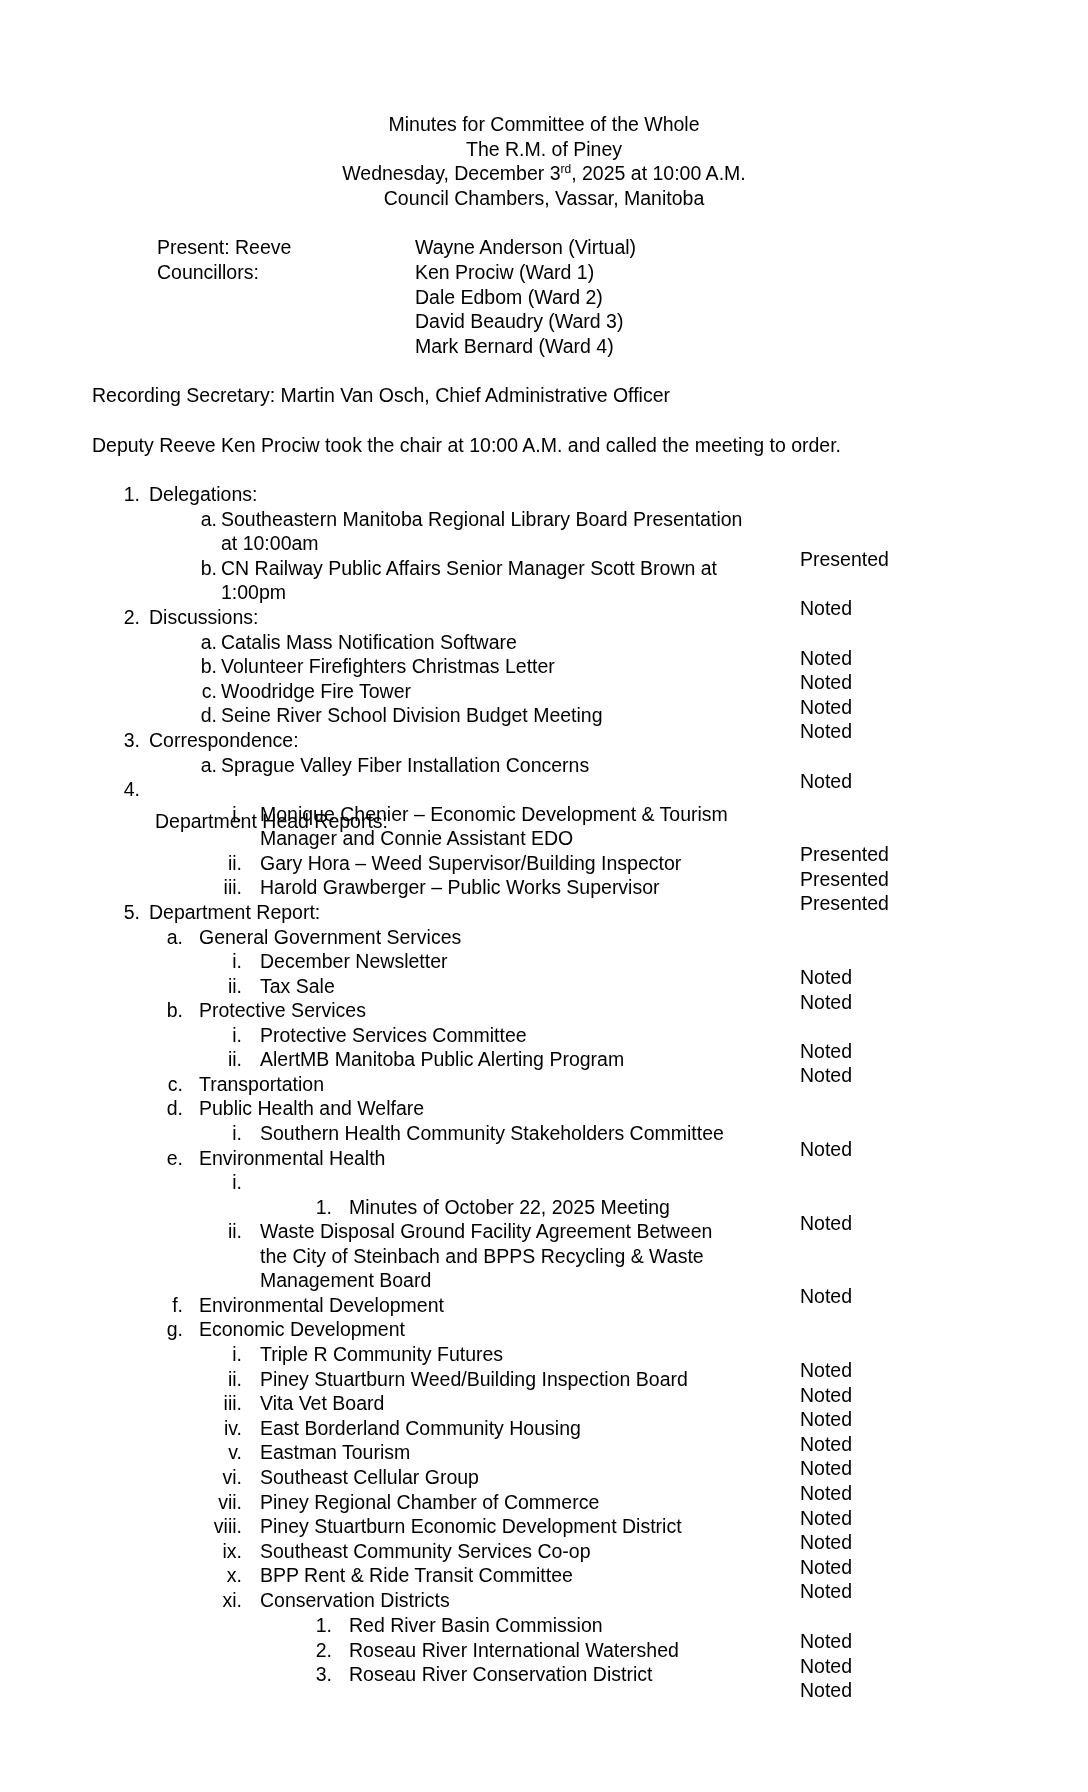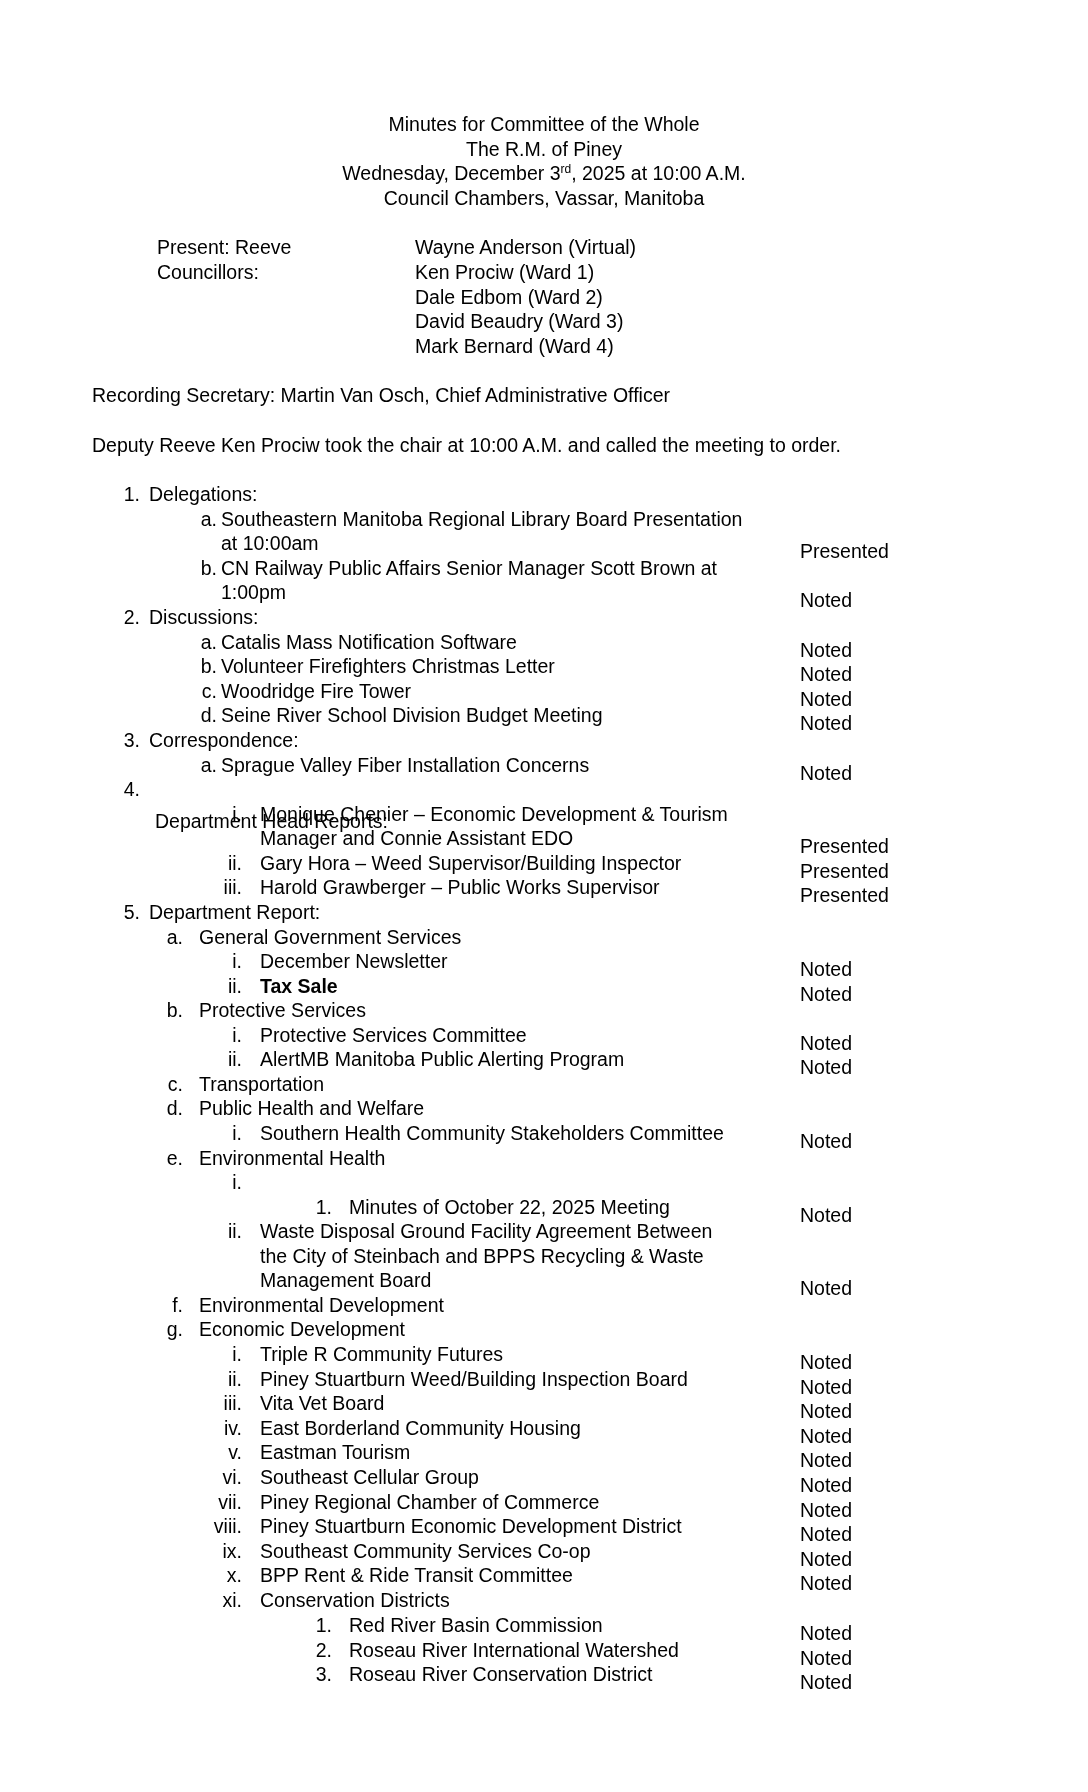--- a/index.html
+++ b/index.html
@@ -3,21 +3,21 @@
 <meta charset="utf-8">
 <style>
   html, body { margin: 0; padding: 0; background: #ffffff; }
   body { width: 1088px; height: 1792px; position: relative; overflow: hidden;
          font-family: "Liberation Sans", sans-serif; color: #000; font-size: 19.5px; }
   .page { position: absolute; left: 0; top: 0; width: 1088px; height: 1792px; }
   .center { position: absolute; left: 0; width: 1088px; text-align: center; line-height: 24.7px; }
   .row { position: absolute; left: 0; width: 1088px; height: 24.7px; line-height: 24.7px; white-space: nowrap; }
   .t { position: absolute; top: 0; }
   .num { position: absolute; top: 0; text-align: right; }
-  .status { position: absolute; top: 8px; left: 800px; }
+  .status { position: absolute; top: 16px; left: 800px; }
   sup { font-size: 12px; line-height: 0; vertical-align: 7px; }
 </style>
 </head>
 <body>
 
 <div class="page">
 
   <div class="center" style="top:137px;">The R.M. of Piney</div>
   <div class="center" style="top:112px;">Minutes for Committee of the Whole</div>
   <div class="center" style="top:161px;"><span>Wednesday, December 3</span><sup>rd</sup><span>, 2025 at 10:00 A.M.</span></div>
@@ -136,21 +136,21 @@
     <span class="num" style="right:905px;">a.</span>
     <span class="t" style="left:199px;">General Government Services</span>
   </div>
   <div class="row" style="top:949px;">
     <span class="num" style="right:846px;">i.</span>
     <span class="t" style="left:260px;">December Newsletter</span>
     <span class="status">Noted</span>
   </div>
   <div class="row" style="top:974px;">
     <span class="num" style="right:846px;">ii.</span>
-    <span class="t" style="left:260px;font-weight:bold;">Tax Sale</span>
+    <span class="t" style="left:260px;">Tax Sale</span>
     <span class="status">Noted</span>
   </div>
 
   <div class="row" style="top:998px;">
     <span class="num" style="right:905px;">b.</span>
     <span class="t" style="left:199px;">Protective Services</span>
   </div>
   <div class="row" style="top:1023px;">
     <span class="num" style="right:846px;">i.</span>
     <span class="t" style="left:260px;">Protective Services Committee</span>

